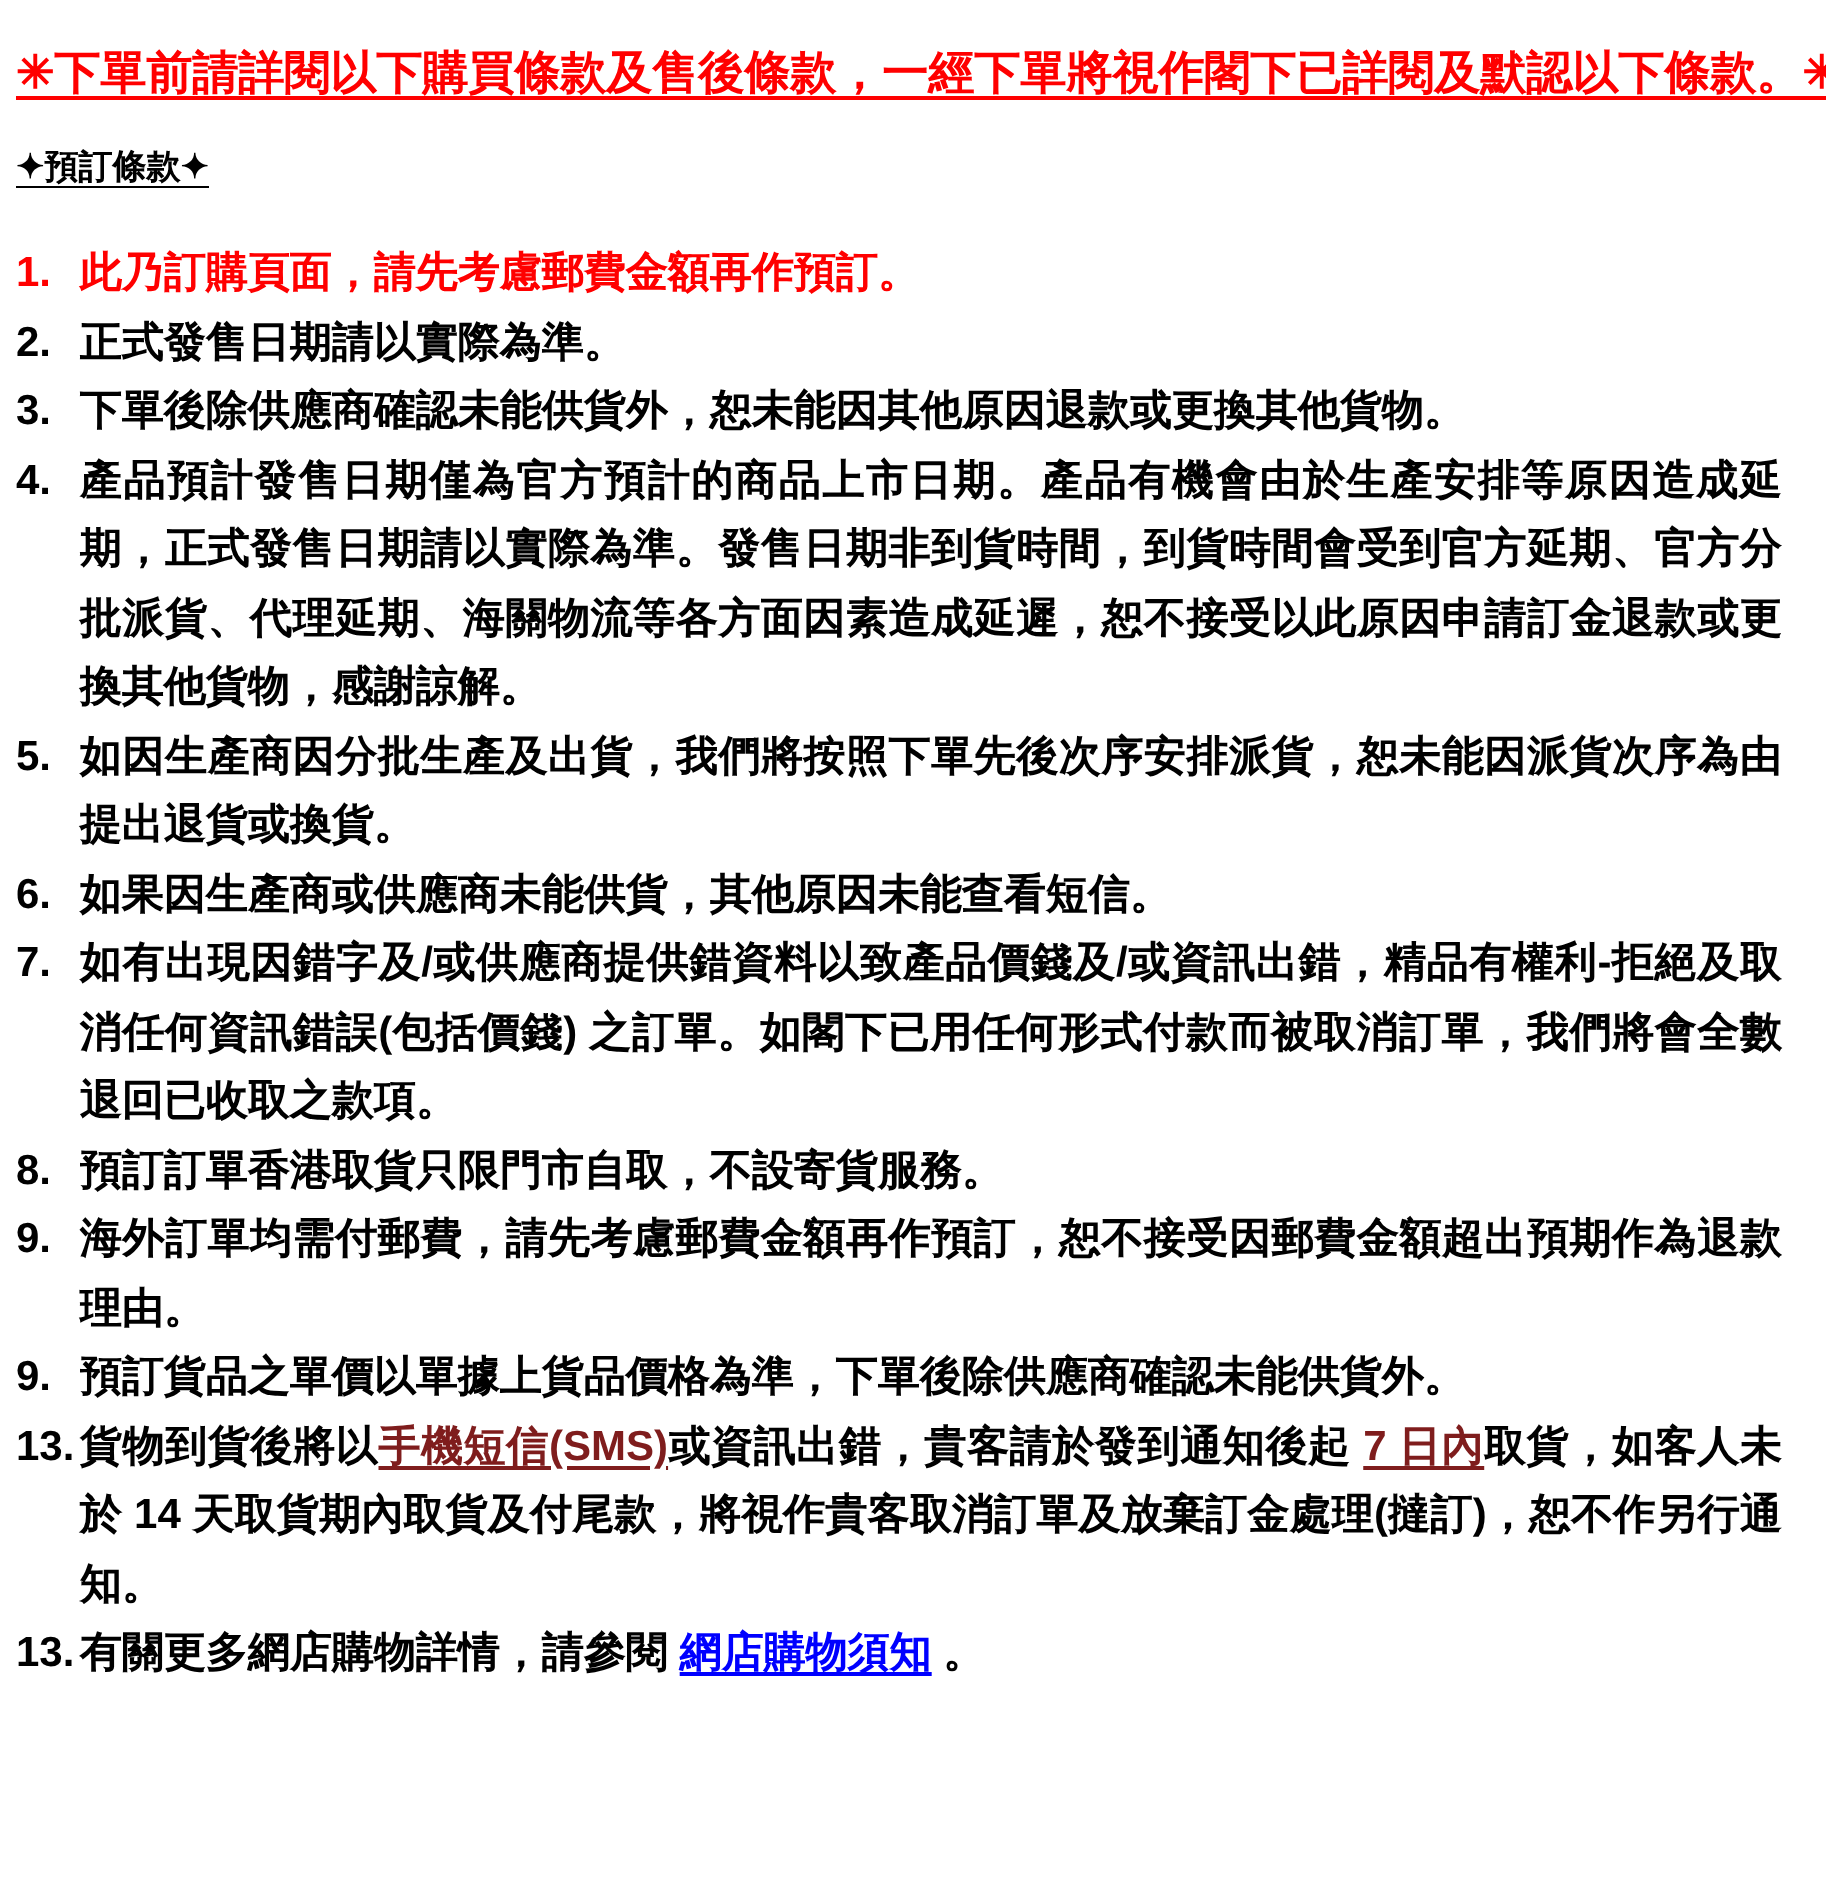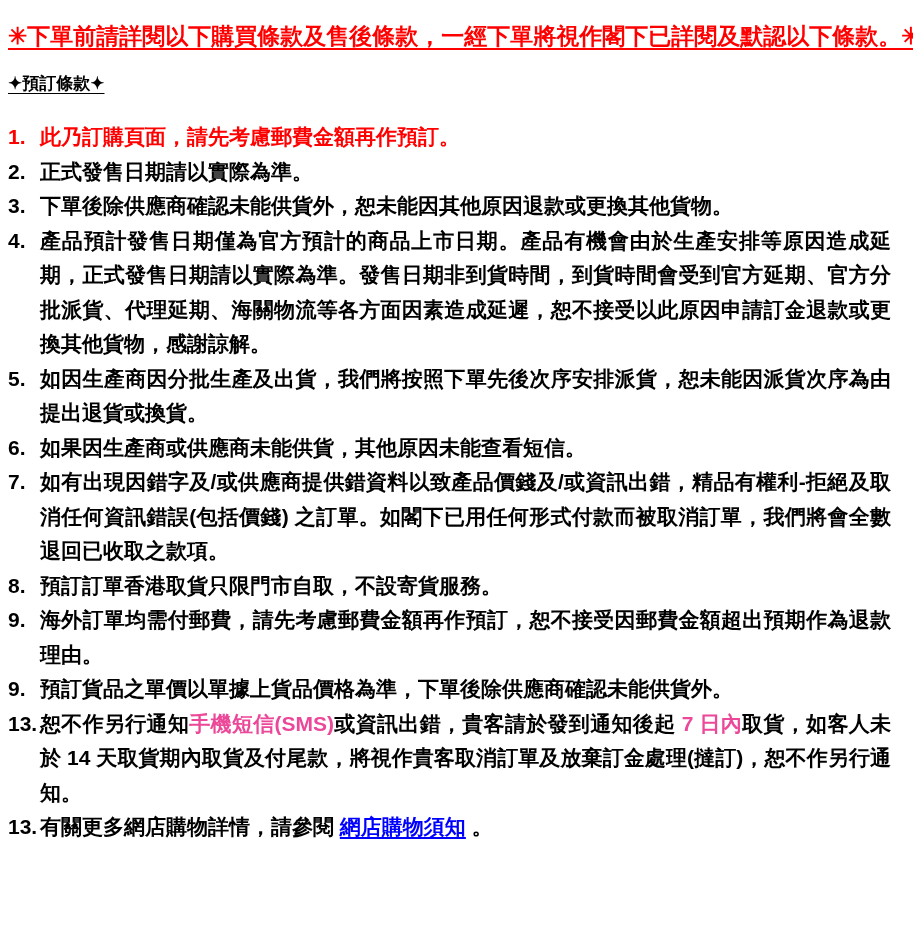--- a/index.html
+++ b/index.html
@@ -49,21 +49,22 @@
     flex: 0 0 32px;
     text-align: left;
   }
   .term-content {
     flex: 1 1 auto;
     text-align: justify;
     text-justify: inter-ideograph;
   }
   .red { color: #ff0000; }
   .red-underline {
-    color: #ec4899;
+    color: #7f1d1d;
+    text-decoration: underline;
     text-underline-offset: 3px;
   }
   .link {
     color: #0000ff;
     text-decoration: underline;
     text-underline-offset: 3px;
     cursor: pointer;
   }
 </style>
 </head>
@@ -110,20 +111,20 @@
       <div class="term-item">
         <span class="term-marker">9.</span>
         <span class="term-content"><span>海外訂單均需付郵費，請先考慮郵費金額再作預訂，恕不接受因郵費金額超出預期作為退款理由。</span></span>
       </div>
       <div class="term-item">
         <span class="term-marker">9.</span>
         <span class="term-content"><span>預訂貨品之單價以單據上貨品價格為準，下單後除供應商確認未能供貨外。</span></span>
       </div>
       <div class="term-item">
         <span class="term-marker">13.</span>
-        <span class="term-content"><span>恕不作另行通知</span><span class="red-underline">手機短信(SMS)</span><span>或資訊出錯，貴客請於發到通知後起 </span><span class="red-underline">7 日內</span><span>取貨，如客人未於 14 天取貨期內取貨及付尾款，將視作貴客取消訂單及放棄訂金處理(撻訂)，恕不作另行通知。</span></span>
+        <span class="term-content"><span>貨物到貨後將以</span><span class="red-underline">手機短信(SMS)</span><span>或資訊出錯，貴客請於發到通知後起 </span><span class="red-underline">7 日內</span><span>取貨，如客人未於 14 天取貨期內取貨及付尾款，將視作貴客取消訂單及放棄訂金處理(撻訂)，恕不作另行通知。</span></span>
       </div>
       <div class="term-item">
         <span class="term-marker">13.</span>
         <span class="term-content"><span>有關更多網店購物詳情，請參閱 </span><span class="link">網店購物須知</span><span> 。</span></span>
       </div>
     </div>
 </div>
 
 </body></html>

